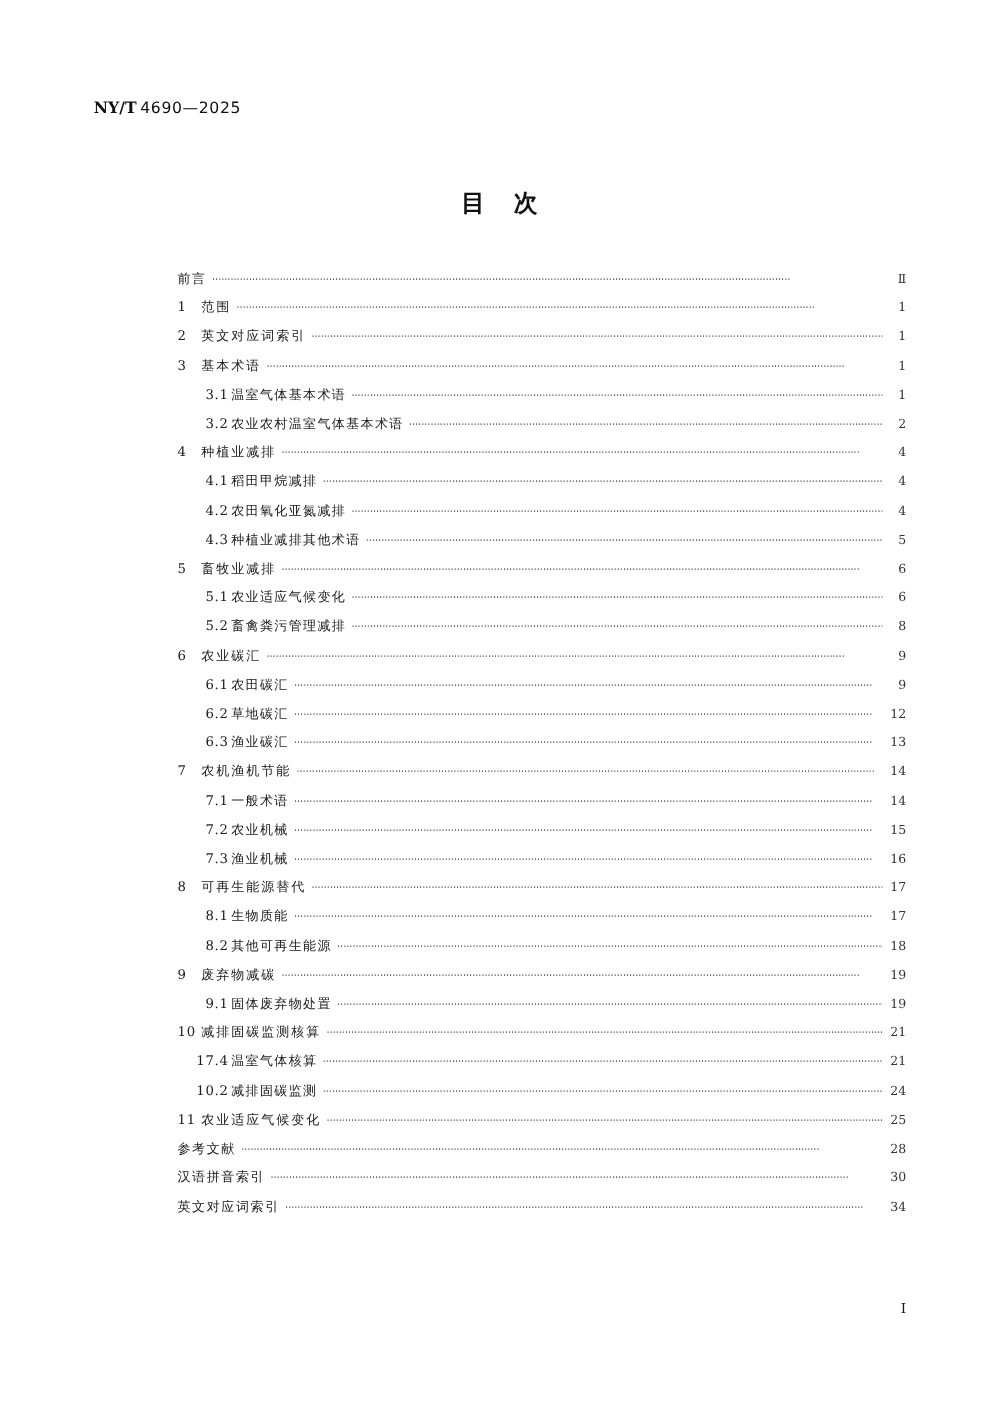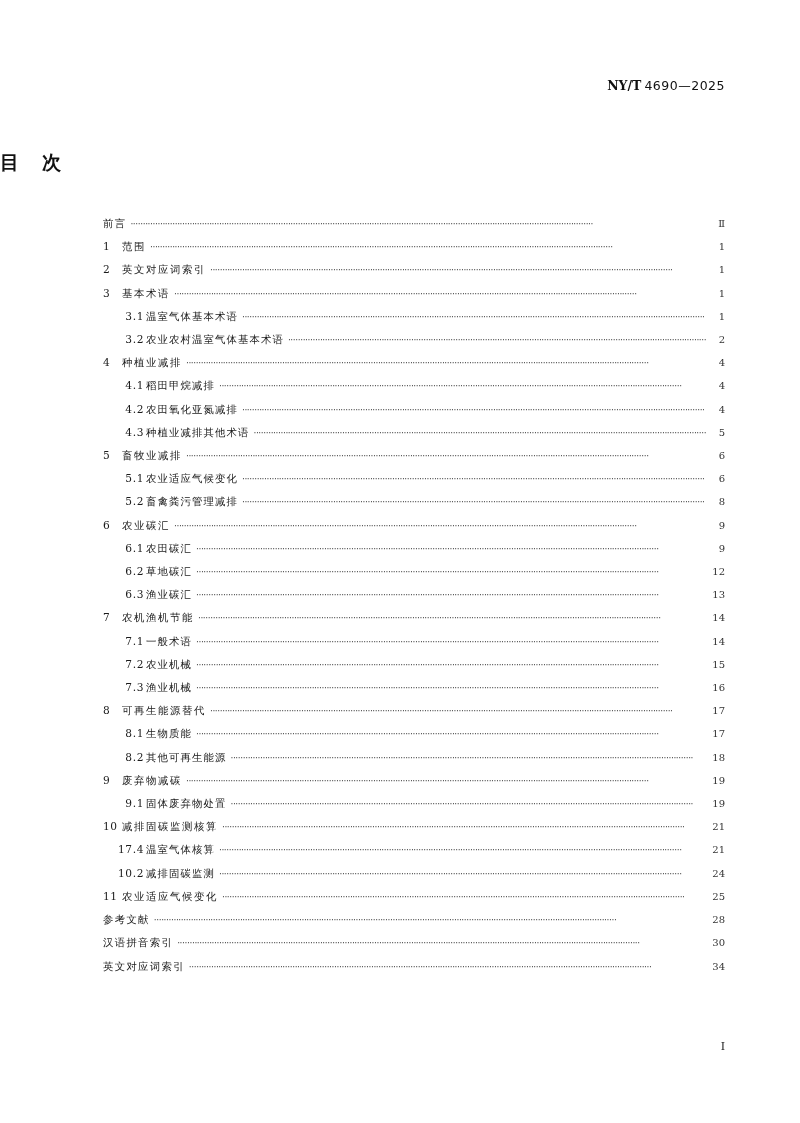--- a/index.html
+++ b/index.html
@@ -22,21 +22,21 @@
     width: 800px;
     height: 1123px;
   }
 
   
   .doc-header {
     position: absolute;
     left: 75px;
     top: 78px;
     width: 650px;
-    text-align: right;
+    text-align: left;
     font-size: 12.5px;
     letter-spacing: 0.3px;
     white-space: nowrap;
   }
   .doc-header .std-prefix {
     font-family: "DejaVu Serif", "Liberation Serif", serif;
     font-weight: bold;
     letter-spacing: 0px;
   }
   .doc-header .std-number {
@@ -45,21 +45,21 @@
     letter-spacing: 0.5px;
     margin-left: 3px;
   }
 
   
   .toc-title {
     position: absolute;
     left: 0;
     top: 150px;
     width: 800px;
-    text-align: left;
+    text-align: center;
     font-size: 19px;
     font-weight: bold;
     letter-spacing: 1px;
     font-family: "DejaVu Sans", "Liberation Sans", sans-serif;
   }
   .toc-title .gap { display: inline-block; width: 22px; }
 
   
   .toc {
     position: absolute;
@@ -67,20 +67,21 @@
     top: 212px;
     width: 622px;
   }
   .toc-row {
     display: flex;
     align-items: baseline;
     font-size: 10.6px;
     line-height: 23.2px;
     white-space: nowrap;
     color: #1a1a1a;
+    margin-left: 39px;
   }
   .toc-row.lvl2 { padding-left: 15px; }
 
   .toc-num {
     display: inline-block;
     font-family: "DejaVu Serif", "Liberation Serif", serif;
     letter-spacing: 0.6px;
     flex: 0 0 auto;
   }
   .lvl1 .toc-num { min-width: 17px; }

